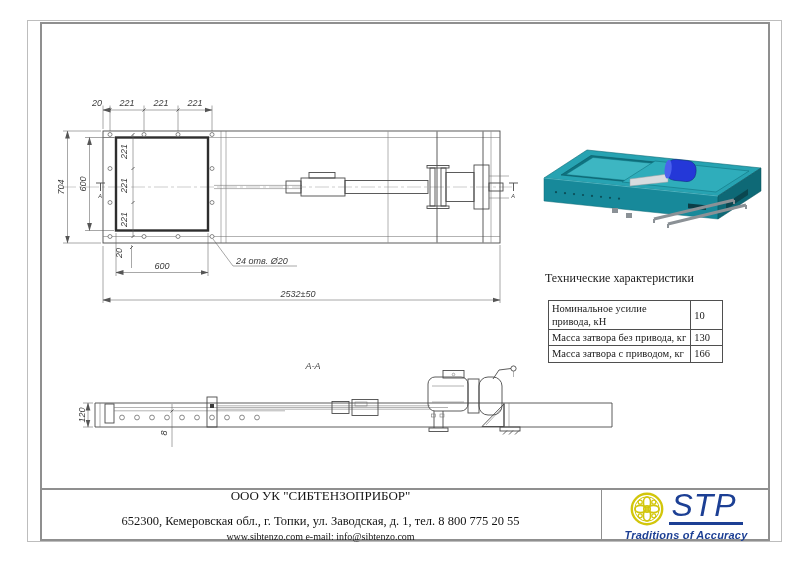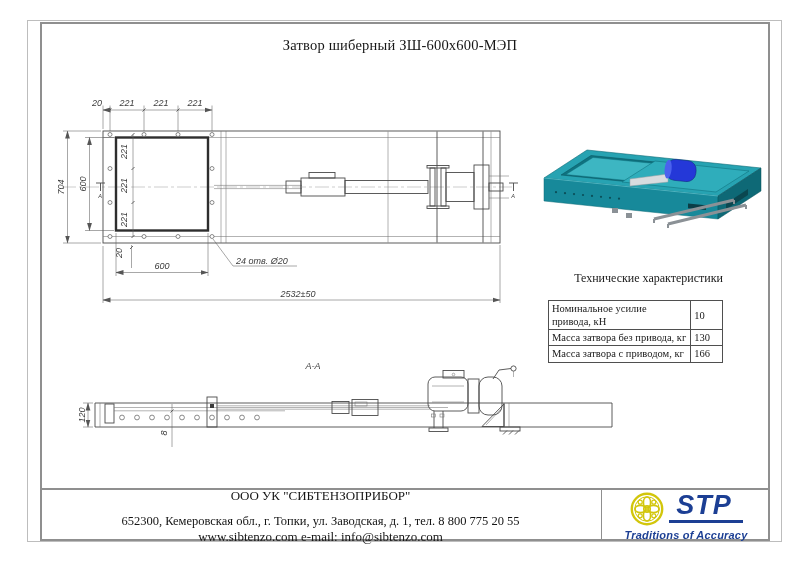--- a/index.html
+++ b/index.html
@@ -19,53 +19,52 @@
   .thk { stroke:#2e2e2e; stroke-width:2.4; fill:none; }
   .dim { stroke:#5f5f5f; stroke-width:.55; fill:none; }
   .cl  { stroke:#9a9a9a; stroke-width:.5; fill:none; stroke-dasharray:14 3 3 3; }
   .tick{ stroke:#555; stroke-width:.9; fill:none; }
   .bolt{ fill:#fff; stroke:#5a5a5a; stroke-width:.7; }
   .dt  { font-family:"Liberation Sans", sans-serif; font-style:italic; font-size:9px; fill:#3c3c3c; }
   .dmk { font-family:"Liberation Sans", sans-serif; font-style:italic; font-size:5.5px; fill:#3c3c3c; }
 
   
   .specs { position:absolute; left:545px; top:271px; width:178px; }
-  .specs-title { text-align:right; font-size:12px; color:#1a1a1a; margin:0 0 14px 0; }
+  .specs-title { text-align:left; font-size:12px; color:#1a1a1a; margin:0 0 14px 0; }
   table.spec-table { border-collapse:collapse; margin-left:3px; }
   .spec-table td { border:1px solid #4f4f4f; font-size:10.5px; color:#1a1a1a; padding:1px 3px; }
   .spec-table td.lbl { width:138px; line-height:1.25; white-space:pre-line;font-family:Liberation Serif, serif; }
   .spec-table td.val { width:25px; text-align:left;margin-top:27px; }
 
   
   .footer { position:absolute; left:40px; top:488px; width:730px; height:53px;
             box-sizing:border-box; border-top:2px solid #8f8f8f; display:flex; }
   .footer-info { width:562px; box-sizing:border-box; border-right:1px solid #8f8f8f;
                  display:flex; flex-direction:column; justify-content:center;
                  text-align:center; padding-top:1px; }
   .f-company { font-size:13px; line-height:16px; }
   .f-address { font-size:12.5px; line-height:16px;margin-top:9px; }
-  .f-web     { font-size:13px; line-height:16px; }
+  .f-web     { font-size:10px; line-height:16px; }
   .footer-logo { flex:1; display:flex; align-items:center; justify-content:center; }
   .logo { display:flex; flex-direction:column; align-items:center; }
   .logo-top { display:flex; align-items:center; gap:4px; }
   .stp-stack { display:flex; flex-direction:column; align-items:center; }
-  .stp-text { font-family:"Liberation Sans", sans-serif; font-style:italic; font-weight:bold;
-              font-size:27px; line-height:.85; color:#1c3f94; letter-spacing:1px; padding-right:4px; }
+  .stp-text { font-family:"Liberation Sans", sans-serif; font-style:italic; font-weight:normal;
+              font-size:32px; line-height:.85; color:#1c3f94; letter-spacing:1px; padding-right:4px; }
   .logo-rule { width:74px; height:2.5px; background:#1c3f94; margin-top:3px; }
   .tagline { font-family:"Liberation Sans", sans-serif; font-style:italic; font-weight:bold;
              font-size:11px; color:#1c3f94; margin-top:2px; letter-spacing:.2px; }
 </style>
 </head>
 <body>
 
 <div class="page">
   <div class="outer-border"></div>
   <div class="inner-frame"></div>
 
-  <div class="title">Затвор шиберный ЗШ-600х600-МЭП</div>
 
   <svg class="drawing" viewBox="40 60 730 420" width="730" height="420" xmlns="http://www.w3.org/2000/svg">
     <defs>
       <marker id="ar" markerUnits="userSpaceOnUse" markerWidth="8" markerHeight="6" viewBox="0 0 8 6" refX="7.5" refY="3" orient="auto-start-reverse">
         <path d="M0,0.6 L8,3 L0,5.4 Z" fill="#555"></path>
       </marker>
     </defs>
 
     <g>
 

